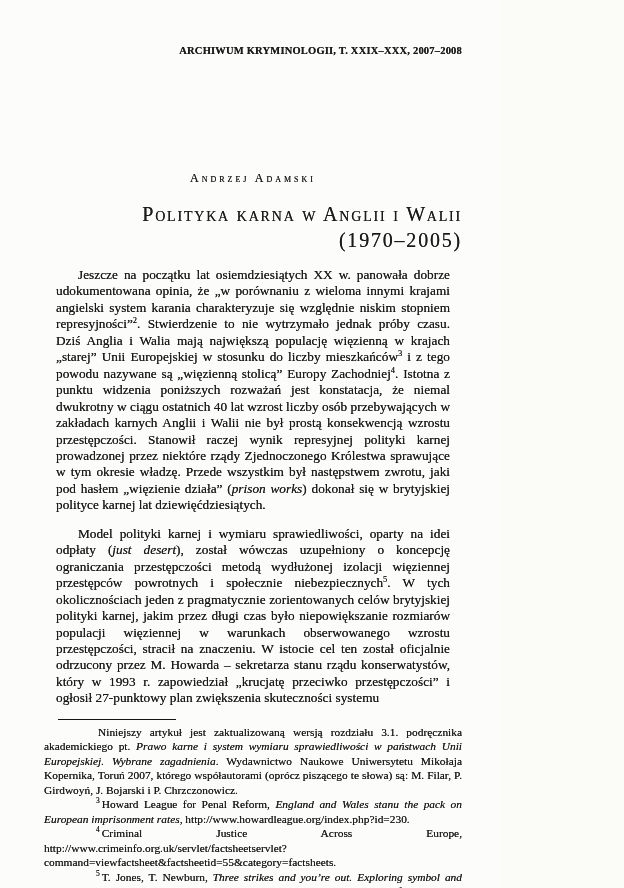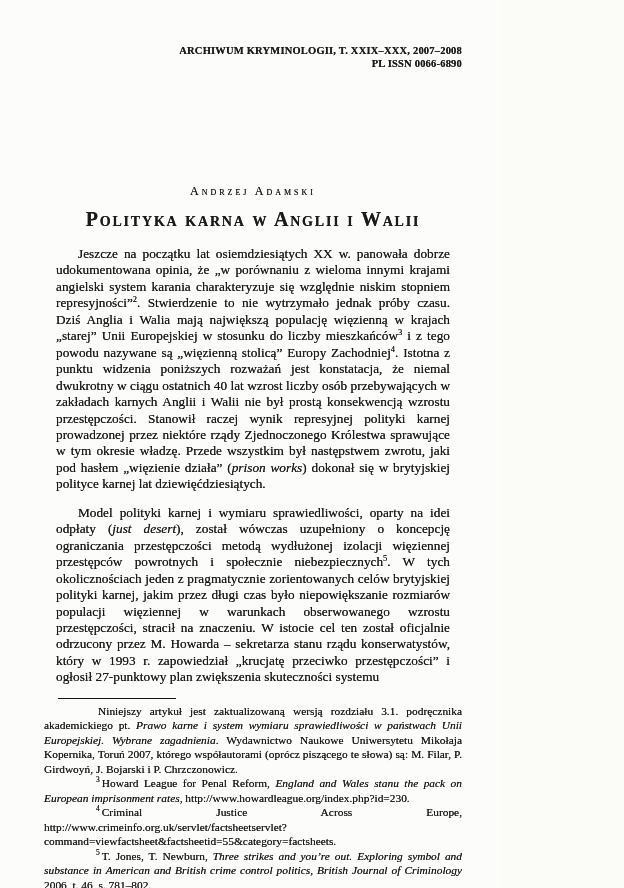--- a/index.html
+++ b/index.html
@@ -27,23 +27,23 @@
   }
   .author{
     margin-top:112px;
     text-align:center;
     font-variant:small-caps;
     letter-spacing:3px;
     font-size:12px;
     line-height:18px;
   }
   .title{
-    margin:6px 0 0 0;
-    text-align:center;
-    font-weight:bold;
+    margin:14px 0 0 0;
+    text-align:right;
+    font-weight:normal;
     font-variant:small-caps;
     letter-spacing:1.8px;
     font-size:20px;
     line-height:26px;
   }
   .body-text{
     margin-top:14px;
     font-size:13.3px;
     line-height:16.45px;
     text-align:justify;
@@ -68,26 +68,25 @@
   .footnotes p{ margin:0; text-indent:52px; }
   .footnotes sup{ font-size:7.5px; margin-right:2px; }
 </style>
 </head>
 <body>
 
 <div class="page scan-text">
 
   <header class="journal-header">
     <div>ARCHIWUM KRYMINOLOGII, T. XXIX–XXX, 2007–2008</div>
-    <div>PL ISSN 0066-6890</div>
   </header>
 
   <div class="author">Andrzej Adamski</div>
 
-  <h1 class="title"><span>Polityka karna w Anglii i Walii</span><br></h1>
+  <h1 class="title"><span>Polityka karna w Anglii i Walii</span><br><span>(1970–2005)</span></h1>
 
   <main class="body-text">
     <p>Jeszcze na początku lat osiemdziesiątych XX w. panowała dobrze udokumentowana opinia, że „w porównaniu z wieloma innymi krajami angielski system karania charakteryzuje się względnie niskim stopniem represyjności”<sup>2</sup>. Stwierdzenie to nie wytrzymało jednak próby czasu. Dziś Anglia i Walia mają największą populację więzienną w krajach „starej” Unii Europejskiej w stosunku do liczby mieszkańców<sup>3</sup> i z tego powodu nazywane są „więzienną stolicą” Europy Zachodniej<sup>4</sup>. Istotna z punktu widzenia poniższych rozważań jest konstatacja, że niemal dwukrotny w ciągu ostatnich 40 lat wzrost liczby osób przebywających w zakładach karnych Anglii i Walii nie był prostą konsekwencją wzrostu przestępczości. Stanowił raczej wynik represyjnej polityki karnej prowadzonej przez niektóre rządy Zjednoczonego Królestwa sprawujące w tym okresie władzę. Przede wszystkim był następstwem zwrotu, jaki pod hasłem „więzienie działa” (<i>prison works</i>) dokonał się w brytyjskiej polityce karnej lat dziewięćdziesiątych.</p>
     <p>Model polityki karnej i wymiaru sprawiedliwości, oparty na idei odpłaty (<i>just desert</i>), został wówczas uzupełniony o koncepcję ograniczania przestępczości metodą wydłużonej izolacji więziennej przestępców powrotnych i społecznie niebezpiecznych<sup>5</sup>. W tych okolicznościach jeden z pragmatycznie zorientowanych celów brytyjskiej polityki karnej, jakim przez długi czas było niepowiększanie rozmiarów populacji więziennej w warunkach obserwowanego wzrostu przestępczości, stracił na znaczeniu. W istocie cel ten został oficjalnie odrzucony przez M. Howarda – sekretarza stanu rządu konserwatystów, który w 1993 r. zapowiedział „krucjatę przeciwko przestępczości” i ogłosił 27-punktowy plan zwiększenia skuteczności systemu</p>
   </main>
 
   <div class="fn-rule"></div>
 
   <section class="footnotes">
     <p><sup></sup><span>Niniejszy artykuł jest zaktualizowaną wersją rozdziału 3.1. podręcznika akademickiego pt. <i>Prawo karne i system wymiaru sprawiedliwości w państwach Unii Europejskiej. Wybrane zagadnienia</i>. Wydawnictwo Naukowe Uniwersytetu Mikołaja Kopernika, Toruń 2007, którego współautorami (oprócz piszącego te słowa) są: M. Filar, P. Girdwoyń, J. Bojarski i P. Chrzczonowicz.</span></p>

